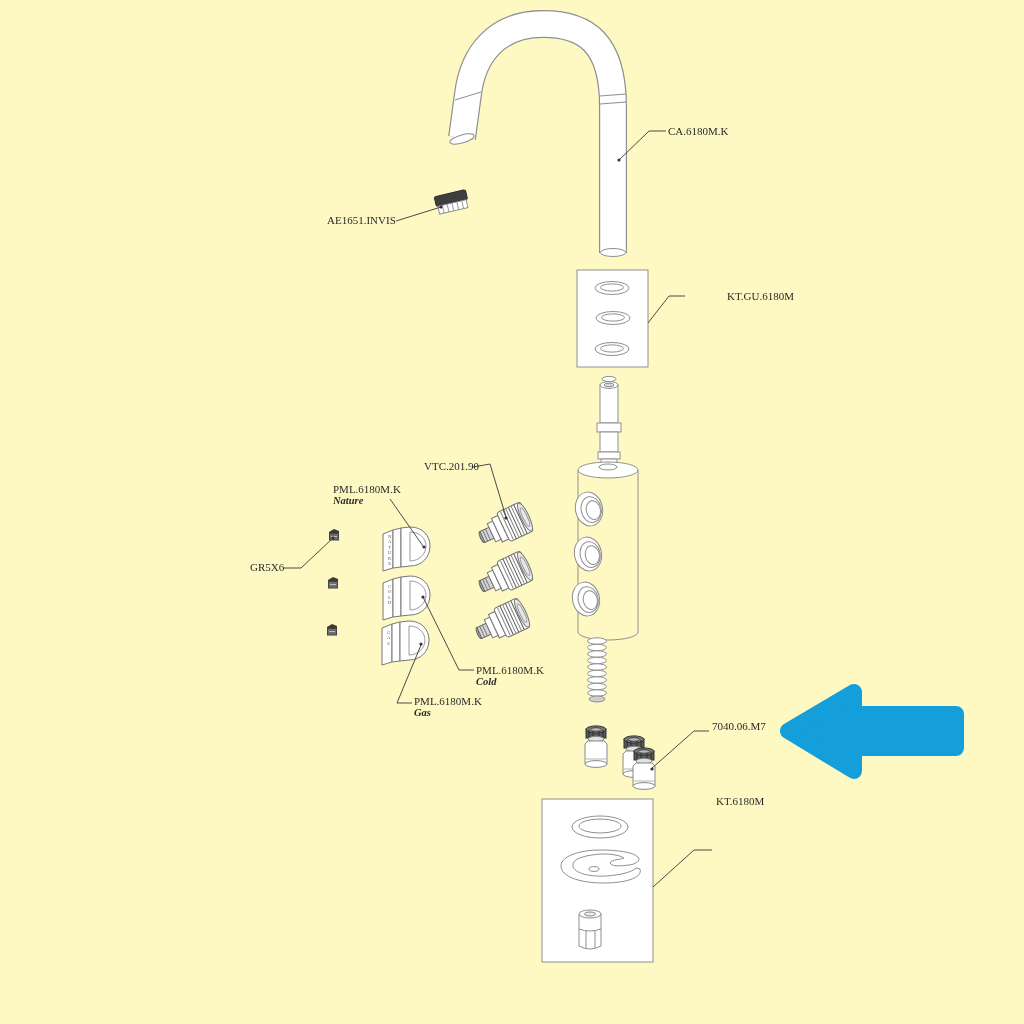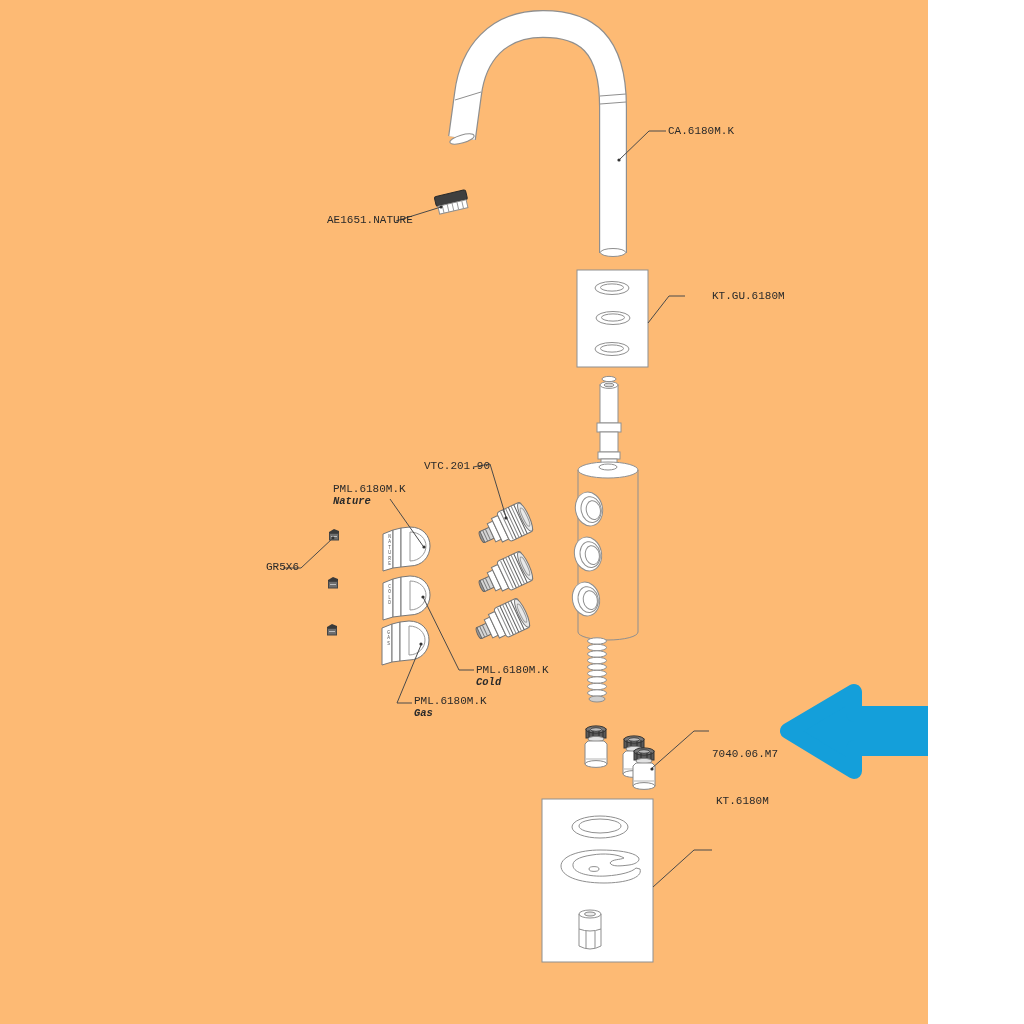--- a/index.html
+++ b/index.html
@@ -1,17 +1,17 @@
 <!DOCTYPE html>
 <html><head>
 <meta charset="utf-8">
 <style>
   html,body{margin:0;padding:0;background:#fff;}
-  .canvas{position:relative;width:928px;height:1024px;background:#fdba74;overflow:hidden;
-          font-family:Liberation Mono, monospace;}
+  .canvas{position:relative;width:1024px;height:1024px;background:#fef9c3;overflow:hidden;
+          font-family:Liberation Serif, serif;}
   svg{position:absolute;left:0;top:0;}
   .lbl{position:absolute;font-size:11px;color:#2a2a2a;white-space:nowrap;line-height:12px;}
   .lbl .sub{display:block;font-style:italic;font-weight:bold;font-size:10.5px;}
   .engrave{position:absolute;writing-mode:vertical-rl;text-orientation:upright;
            font-size:4.5px;letter-spacing:.4px;color:#555;width:8px;}
   .outline{stroke:#8f8f8f;fill:#fff;stroke-width:1;}
   .thin{stroke:#8f8f8f;fill:none;stroke-width:1;}
   .leader{stroke:#4a4a4a;stroke-width:1;fill:none;}
   .dot{fill:#333;}
 </style>
@@ -232,44 +232,44 @@
     <polyline class="leader" points="712,850 694,850 653,887"></polyline>
   </g>
 
   <path d="M788,731 L854,692 L854,714 L956,714 L956,748 L854,748 L854,771 Z" fill="#149fda" stroke="#149fda" stroke-width="16" stroke-linejoin="round"></path>
 </svg>
 
   <div class="lbl" style="left:668px;top:125px">
     <span>CA.6180M.K</span></div>
 
   <div class="lbl" style="left:327px;top:214px">
-    <span>AE1651.NATURE</span></div>
-
-  <div class="lbl" style="left:712px;top:290px">
+    <span>AE1651.INVIS</span></div>
+
+  <div class="lbl" style="left:727px;top:290px">
     <span>KT.GU.6180M</span></div>
 
   <div class="lbl" style="left:424px;top:460px">
     <span>VTC.201.90</span></div>
 
   <div class="lbl" style="left:333px;top:483px">
     <span>PML.6180M.K</span>
     <span class="sub">Nature</span></div>
 
-  <div class="lbl" style="left:266px;top:561px">
+  <div class="lbl" style="left:250px;top:561px">
     <span>GR5X6</span></div>
 
   <div class="lbl" style="left:476px;top:664px">
     <span>PML.6180M.K</span>
     <span class="sub">Cold</span></div>
 
   <div class="lbl" style="left:414px;top:695px">
     <span>PML.6180M.K</span>
     <span class="sub">Gas</span></div>
 
-  <div class="lbl" style="left:712px;top:748px">
+  <div class="lbl" style="left:712px;top:720px">
     <span>7040.06.M7</span></div>
 
   <div class="lbl" style="left:716px;top:795px">
     <span>KT.6180M</span></div>
 
   <div class="engrave" style="left:384px;top:534px">NATURE</div>
   <div class="engrave" style="left:384px;top:584px">COLD</div>
   <div class="engrave" style="left:383px;top:630px">GAS</div>
 </div>
 

